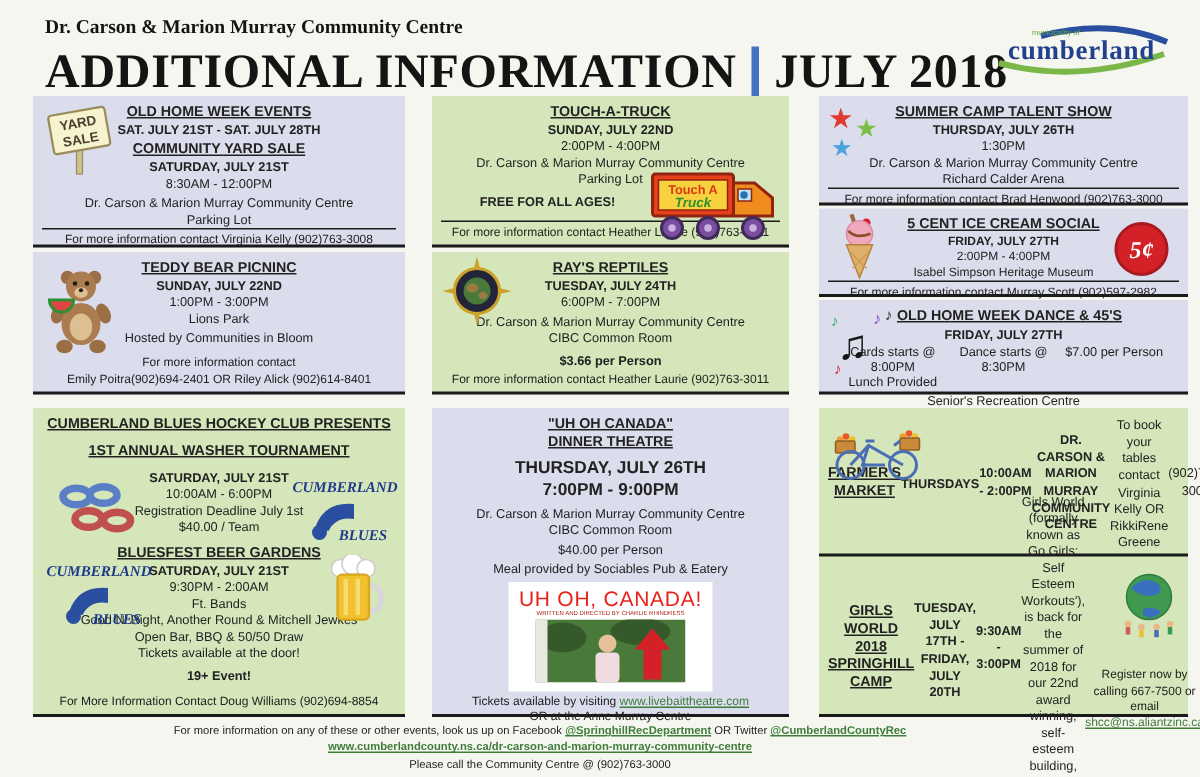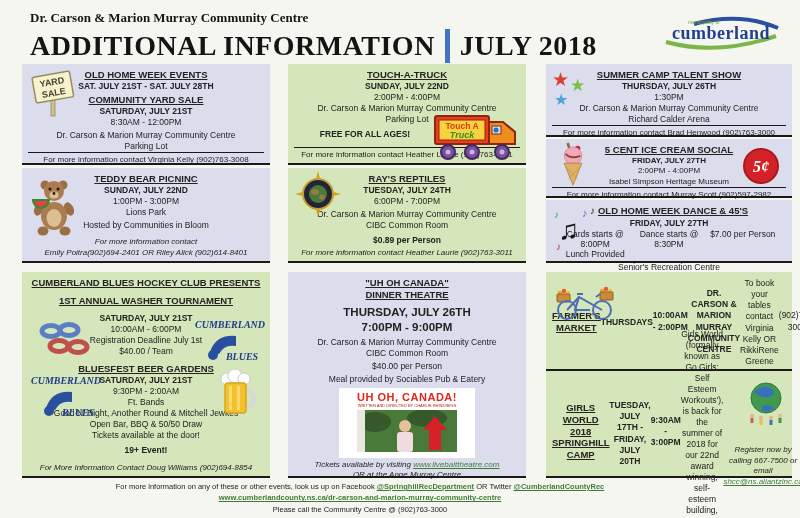--- a/index.html
+++ b/index.html
@@ -2,40 +2,40 @@
 <html><head>
 <meta charset="utf-8">
 <style>
   html,body{margin:0;padding:0;}
   #page{position:relative;width:800px;height:518px;background:#f6f6f0;overflow:hidden;
         font-family:"Liberation Sans",sans-serif;color:#222;}
   
   .header-left{position:absolute;left:30px;top:10px;}
   .centre-name{font-family:"Liberation Serif",serif;font-weight:bold;font-size:13px;color:#141414;}
   .title-row{display:flex;align-items:center;margin-top:3px;}
-  .main-title{font-family:"Liberation Serif",serif;font-weight:bold;font-size:28px;
+  .main-title{font-family:"Liberation Serif",serif;font-weight:bold;font-size:32px;
               letter-spacing:.5px;color:#141414;white-space:nowrap;}
   .title-divider{width:5px;height:34px;background:#4472c4;margin:0 10px;}
   .logo{position:absolute;right:18px;top:10px;width:122px;height:48px;}
   .logo svg{position:absolute;left:0;top:0;}
   .logo-tag{position:absolute;left:28px;top:9px;font-size:5px;color:#6aa83c;}
   .logo-name{position:absolute;left:12px;top:13px;font-family:"Liberation Serif",serif;
              font-size:18px;font-weight:bold;color:#23408f;letter-spacing:.5px;}
   
   .card{position:absolute;box-sizing:border-box;display:flex;flex-direction:column;align-items:center;
         text-align:center;font-size:8.5px;line-height:1.3;color:#222;padding:5px 6px 3px;
         border-bottom:2px solid #1a1a1a;}
   .lav{background:#dbdcec;}
   .green{background:#d5e6ba;}
   .t{font-weight:bold;text-decoration:underline;font-size:9.5px;line-height:1.25;}
   .b{font-weight:bold;}
   .big{font-size:11.5px;}
   .mt2{margin-top:2px;} .mt4{margin-top:4px;} .mt6{margin-top:6px;}
   .contact{width:100%;margin-top:auto;border-top:1.5px solid #1a1a1a;padding-top:2px;font-size:8px;}
-  .contact.noline{border-top:none;font-style:italic;}
+  .contact.noline{border-top:none;}
   .icon{position:absolute;}
   .lnk{color:#3e7d3a;text-decoration:underline;cursor:pointer;}
   .lnkb{font-weight:bold;}
   
   .c-ohw{left:22px;top:64px;width:248px;height:101px;}
   .c-teddy{left:22px;top:168px;width:248px;height:95px;}
   .c-hockey{left:22px;top:272px;width:248px;height:206px;}
   .c-truck{left:288px;top:64px;width:238px;height:101px;}
   .c-rays{left:288px;top:168px;width:238px;height:95px;}
   .c-dinner{left:288px;top:272px;width:238px;height:206px;}
@@ -56,21 +56,21 @@
   .star-green{left:18px;top:7px;font-size:17px;color:#7ac143;}
   .star-blue{left:2px;top:22px;font-size:16px;color:#4aa3df;}
   .notes{left:8px;top:8px;width:42px;height:46px;}
   .notes span{position:absolute;line-height:1;}
   .note-main{left:4px;top:8px;font-size:28px;color:#161616;}
   .note-purple{left:28px;top:0;font-size:11px;color:#8a4fd0;}
   .note-green{left:0;top:2px;font-size:10px;color:#2fae4a;}
   .note-red{left:2px;top:34px;font-size:10px;color:#d42127;}
   .note-inline{font-size:10px;margin-right:3px;text-decoration:none;display:inline-block;}
   .poster{background:#ffffff;width:132px;padding:4px 2px 3px;margin-top:3px;}
-  .poster-title{color:#e8231a;font-weight:bold;font-size:11px;letter-spacing:.5px;line-height:1;}
+  .poster-title{color:#e8231a;font-weight:normal;font-size:14px;letter-spacing:.5px;line-height:1;}
   .poster-sub{color:#b02018;font-size:4px;margin-top:1px;line-height:1;}
   .badge5{right:12px;top:8px;}
   
   .footer{position:absolute;left:0;width:720px;top:481px;text-align:center;font-size:7.5px;
           color:#222;line-height:1.5;}
 </style>
 </head>
 <body>
 
 <div id="page">
@@ -234,21 +234,21 @@
         <circle cx="24" cy="24" r="9" fill="#4a7a3a"></circle>
         <ellipse cx="21" cy="22" rx="4" ry="3" fill="#9a7a42"></ellipse>
         <ellipse cx="28" cy="27" rx="3" ry="2.5" fill="#9a7a42"></ellipse>
       </svg>
     </div>
     <div class="t">RAY'S REPTILES</div>
     <div class="b">TUESDAY, JULY 24TH</div>
     <div>6:00PM - 7:00PM</div>
     <div class="mt2">Dr. Carson &amp; Marion Murray Community Centre</div>
     <div>CIBC Common Room</div>
-    <div class="b mt4">$0.89 per Person</div>
+    <div class="b mt4">$3.66 per Person</div>
     <div class="contact noline">For more information contact Heather Laurie (902)763-3011</div>
   </div>
 
   <div class="card lav c-dinner">
     <div class="t">"UH OH CANADA"</div>
     <div class="t">DINNER THEATRE</div>
     <div class="b big mt4">THURSDAY, JULY 26TH</div>
     <div class="b big">7:00PM - 9:00PM</div>
     <div class="mt2">Dr. Carson &amp; Marion Murray Community Centre</div>
     <div>CIBC Common Room</div>

